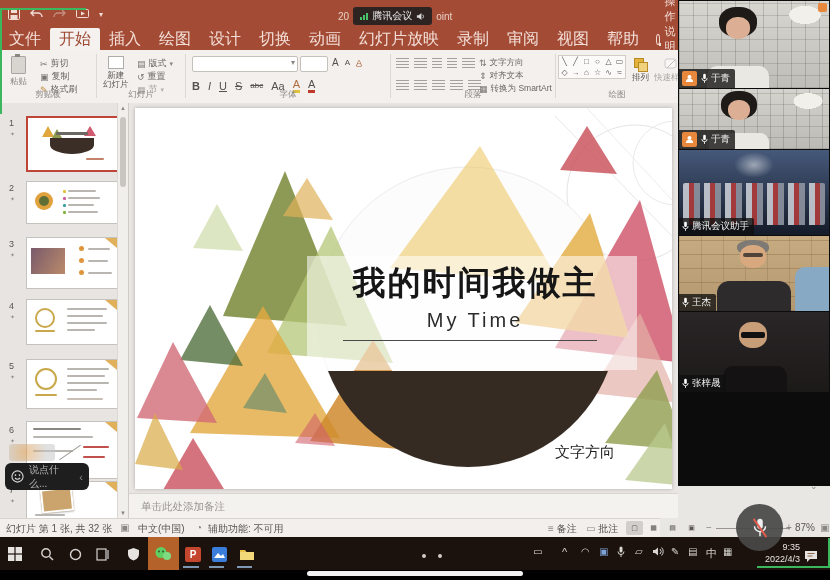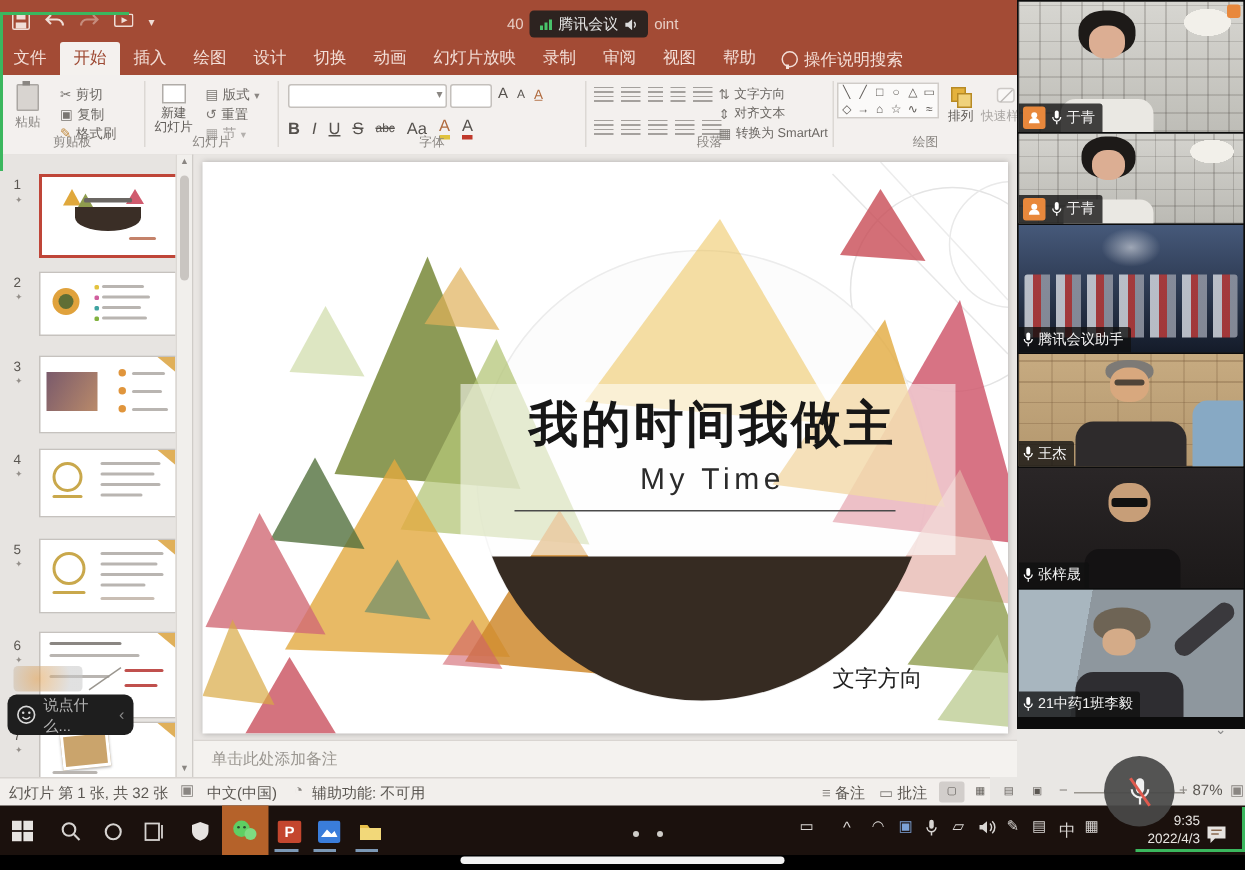--- a/index.html
+++ b/index.html
@@ -11,21 +11,21 @@
   .ppt{left:0;top:0;width:830px;height:570px;background:#e9e7e4;z-index:1;}
   .titlebar{left:0;top:0;width:830px;height:28px;background:#a34b35;}
   .qat{left:8px;top:8px;display:flex;gap:10px;align-items:center;}
   .qat svg{display:block;}
   .title-center{left:338px;top:7px;display:flex;align-items:center;gap:4px;color:#e8cfc6;font-size:10px;}
   .meet-pill{display:flex;align-items:center;gap:4px;background:rgba(35,32,30,.92);
              border-radius:3px;padding:2px 7px;color:#e6e6e6;font-size:10px;}
   .sigbars{display:inline-flex;align-items:flex-end;gap:1px;}
   .sigbars i{display:block;width:2px;background:#49c26b;}
   .tabs{left:0;top:26px;width:678px;height:24px;background:#a34b35;display:flex;align-items:flex-end;}
-  .tab{height:22px;line-height:22px;padding:0 9px;font-size:11px;color:#f3ded7;white-space:nowrap;}
+  .tab{height:22px;line-height:22px;padding:0 9px;font-size:16px;color:#f3ded7;white-space:nowrap;}
   .tab.active{background:#f4f1ee;color:#9e4a34;border-radius:2px 2px 0 0;}
   .tab-search{display:flex;align-items:center;gap:4px;color:#f3ded7;font-size:11px;padding:0 8px;height:22px;}
   .bulb{width:9px;height:9px;border:1.5px solid #f3ded7;border-radius:50%;position:relative;}
   .bulb:after{content:"";position:absolute;left:2px;top:8px;width:2px;height:3px;background:#f3ded7;}
 
   .ribbon{left:0;top:50px;width:678px;height:53px;background:#f3f0ee;border-bottom:1px solid #d7d3cf;}
   .gsep{position:absolute;top:4px;width:1px;height:44px;background:#dcd8d4;}
   .glabel{position:absolute;bottom:2px;font-size:8.5px;color:#8a8682;width:100%;text-align:center;left:0;}
   .group{position:absolute;top:0;height:53px;}
   .bigbtn{position:absolute;display:flex;flex-direction:column;align-items:center;color:#5f5b57;font-size:8.5px;line-height:9px;}
@@ -136,21 +136,21 @@
           </span>
         <span>
             <svg width="13" height="11" viewBox="0 0 13 11">
               <rect x="0.5" y="0.5" width="12" height="8" rx="1" fill="none" stroke="#f0ddd6"></rect>
               <path d="M5 2.5 L9 4.5 L5 6.5 Z" fill="#f0ddd6"></path>
             </svg>
           </span>
         <span style="color:#f0ddd6;font-size:8px;">▾</span>
       </div>
       <div class="abs title-center">
-        <span>40</span>
+        <span>20</span>
         <span class="meet-pill">
           <span class="sigbars">
               <i style="height:3px"></i>
               <i style="height:5px"></i>
               <i style="height:7px"></i>
             </span>
           <span>腾讯会议</span>
           <svg width="9" height="9" viewBox="0 0 10 10">
               <path d="M1 3.5 H3 L6 1 V9 L3 6.5 H1 Z" fill="#dcdcdc"></path>
               <path d="M7.5 3 a3 3 0 0 1 0 4" fill="none" stroke="#dcdcdc"></path>
@@ -669,35 +669,20 @@
       </div>
       <div class="plabel">
         <svg width="7" height="11" viewBox="0 0 8 12">
             <rect x="2.5" y="0.5" width="3" height="6" rx="1.5" fill="#fff"></rect>
             <path d="M1 5.5 a3 3 0 0 0 6 0 M4 8.5 V11" stroke="#fff" fill="none"></path>
           </svg>
         <span>王杰</span>
       </div>
     </div>
 
-    <div class="tile" style="top:393px;height:85px;">
-      <div class="scene" style="background:linear-gradient(100deg,#a8b6bf 0 30%,#8e979e 30% 100%);">
-        <div class="av" style="left:50px;top:12px;width:38px;height:22px;background:#6e6455;border-radius:50% 50% 40% 40%;"></div>
-        <div class="av" style="left:56px;top:26px;width:22px;height:18px;background:#d4ab88;"></div>
-        <div class="av" style="right:2px;top:20px;width:48px;height:13px;border-radius:7px;background:#3a393d;transform:rotate(-40deg);"></div>
-        <div class="av" style="left:38px;bottom:0;width:72px;height:30px;border-radius:12px 12px 0 0;background:#2e2d31;"></div>
-      </div>
-      <div class="plabel">
-        <svg width="7" height="11" viewBox="0 0 8 12">
-            <rect x="2.5" y="0.5" width="3" height="6" rx="1.5" fill="#fff"></rect>
-            <path d="M1 5.5 a3 3 0 0 0 6 0 M4 8.5 V11" stroke="#fff" fill="none"></path>
-          </svg>
-        <span>21中药1班李毅</span>
-      </div>
-    </div>
   </div>
   <span class="abs" style="left:810px;top:481px;font-size:9px;color:#8a8a8a;z-index:6;">⌄</span>
 
   <div class="abs fadebox"></div>
   <div class="abs chatpill">
     <svg width="13" height="13" viewBox="0 0 14 14">
         <circle cx="7" cy="7" r="6" fill="none" stroke="#d8d8d8" stroke-width="1.2"></circle>
         <circle cx="4.8" cy="5.5" r="0.9" fill="#d8d8d8"></circle>
         <circle cx="9.2" cy="5.5" r="0.9" fill="#d8d8d8"></circle>
         <path d="M4.3 8.5 a3.2 3.2 0 0 0 5.4 0" fill="none" stroke="#d8d8d8" stroke-width="1.1"></path>

